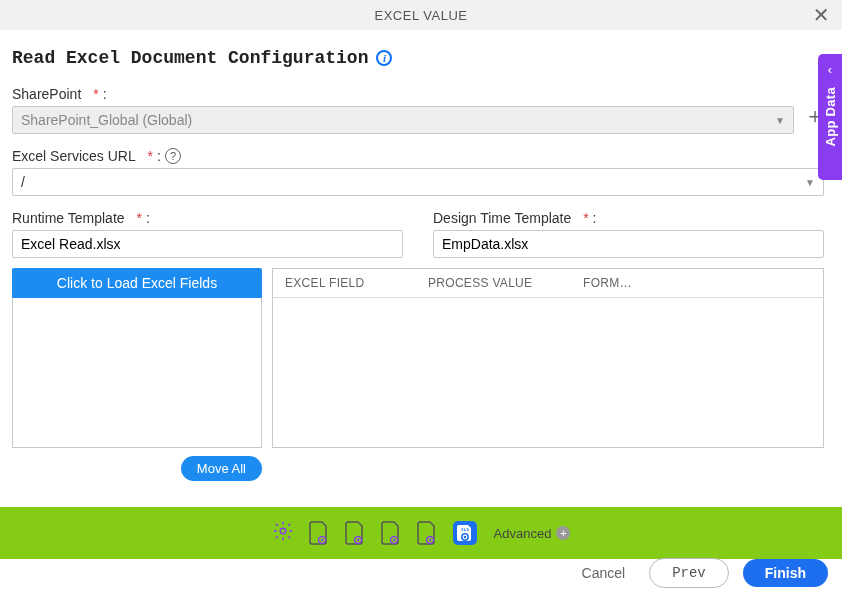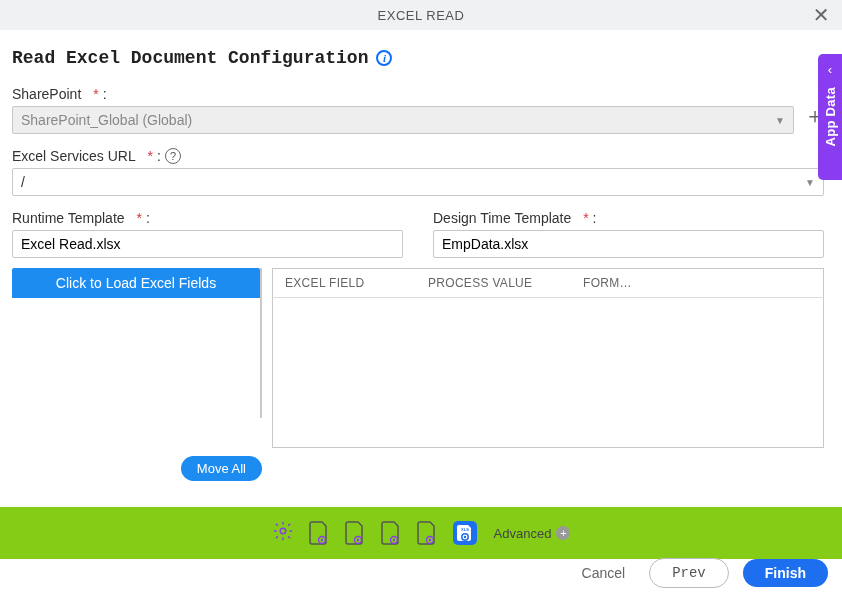--- a/index.html
+++ b/index.html
@@ -126,21 +126,21 @@
     display: flex;
     gap: 30px;
     margin-bottom: 10px;
   }
   .two-col > div { flex: 1; }
   .panels {
     display: flex;
     gap: 10px;
     margin-bottom: 8px;
   }
-  .left-panel { width: 250px; display:flex; flex-direction:row; }
+  .left-panel { width: 250px; display:flex; flex-direction:column; }
   .right-panel { flex: 1; }
   .load-btn {
     background: #1d8cf0;
     color: #fff;
     border: none;
     height: 30px;
     width: 100%;
     font-size: 14px;
     cursor: pointer;
     border-radius: 2px 2px 0 0;
@@ -275,21 +275,21 @@
     margin-top: 10px;
     letter-spacing: 0.3px;
   }
   
   svg { display:block; }
 </style>
 </head>
 <body>
 
 <div class="title-bar">
-  <span>EXCEL READ</span>
+  <span>EXCEL VALUE</span>
   <span class="close">✕</span>
 </div>
 
 <div class="content">
 
   <div class="page-heading">
     <span>Read Excel Document Configuration</span>
     <span class="info-icon"></span>
   </div>
 

